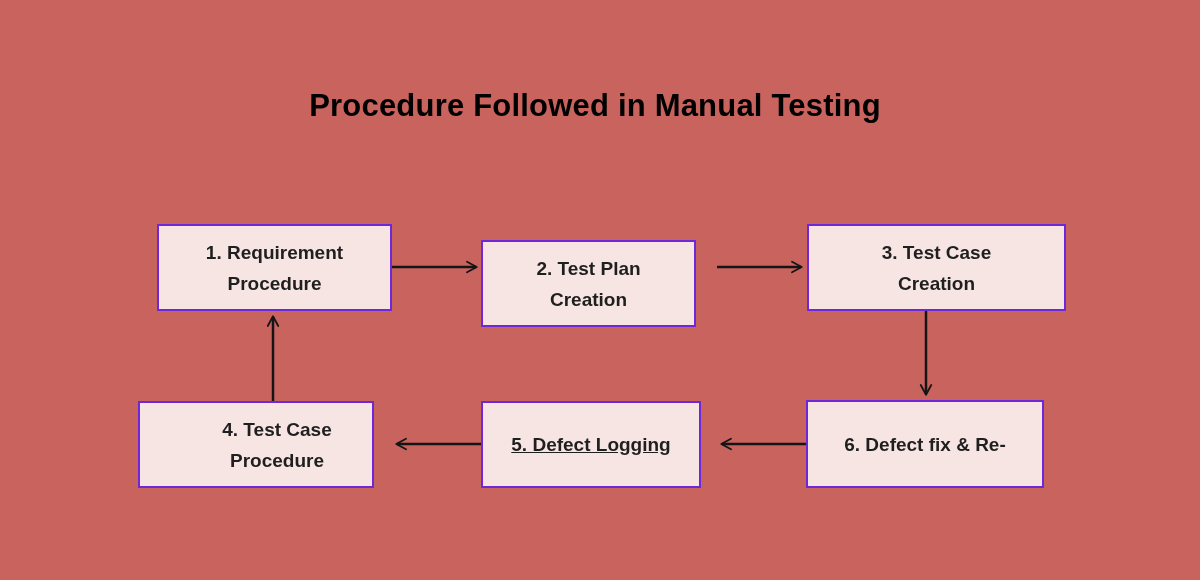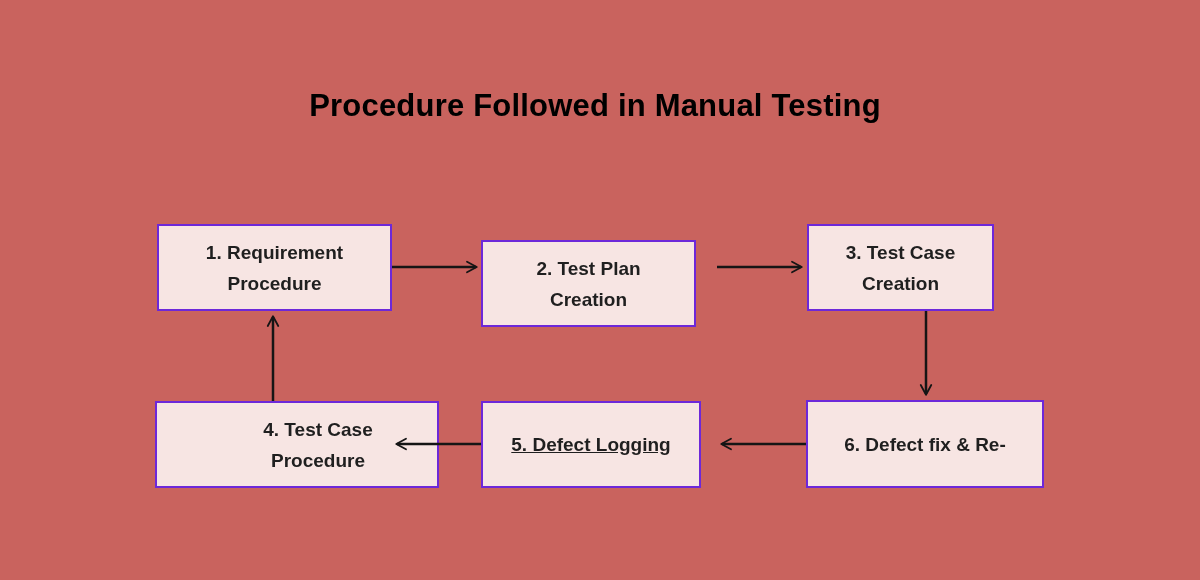--- a/index.html
+++ b/index.html
@@ -37,22 +37,22 @@
     justify-content: center;
     text-align: center;
     color: #1F1F1F;
     font-size: 19px;
     font-weight: 600;
     line-height: 31px;
   }
   .node .line { display: block; }
   #node-1 { left: 157px; top: 224px; width: 235px; height: 87px; }
   #node-2 { left: 481px; top: 240px; width: 215px; height: 87px; }
-  #node-3 { left: 807px; top: 224px; width: 187px; height: 87px; }
-  #node-4 { left: 155px; top: 401px; width: 284px; height: 87px; padding-left: 42px; }
+  #node-3 { left: 807px; top: 224px; width: 259px; height: 87px; }
+  #node-4 { left: 138px; top: 401px; width: 236px; height: 87px; padding-left: 42px; }
   #node-5 { left: 481px; top: 401px; width: 220px; height: 87px; text-decoration: underline; }
   #node-6 { left: 806px; top: 400px; width: 238px; height: 88px; gap: 44px; }
   .arrows {
     position: absolute;
     left: 0;
     top: 0;
     width: 1200px;
     height: 580px;
     pointer-events: none;
   }

